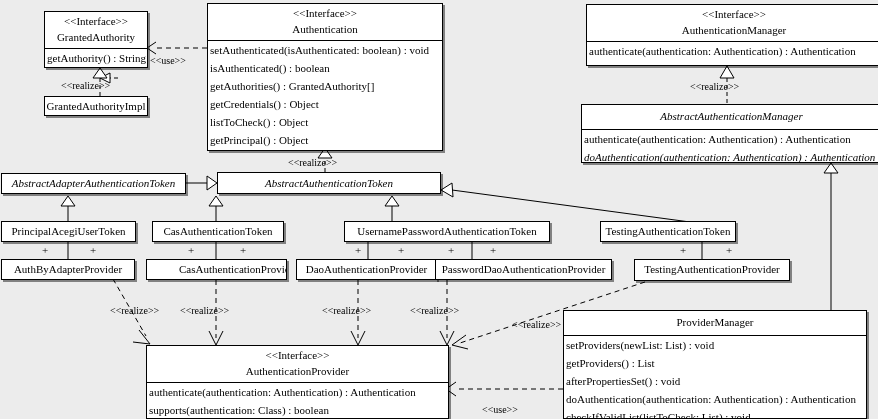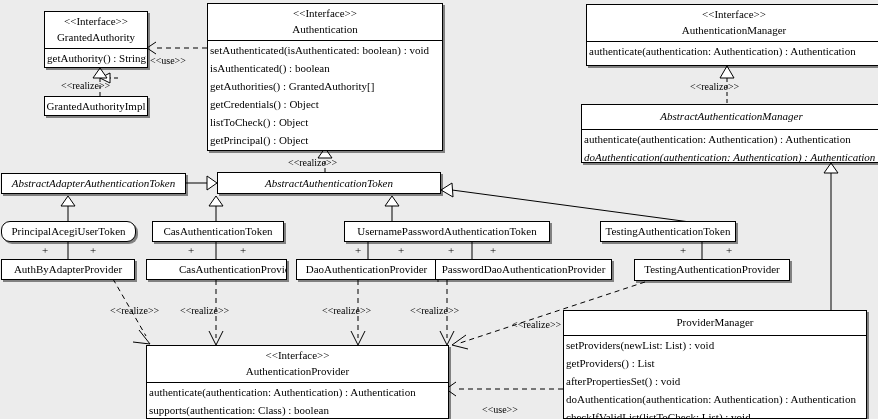--- a/index.html
+++ b/index.html
@@ -261,21 +261,21 @@
       <span class="cname">AbstractAdapterAuthenticationToken</span>
     </div>
   </div>
 
   <div class="uml-class simple abstract" style="left:217px;top:172px;width:224px;height:22px;">
     <div class="hdr">
       <span class="cname" style="line-height:21px;border-radius:9px;">AbstractAuthenticationToken</span>
     </div>
   </div>
 
-  <div class="uml-class simple" style="left:1px;top:221px;width:135px;height:21px;border-radius:9px;">
+  <div class="uml-class simple" style="left:1px;top:221px;width:135px;height:21px;">
     <div class="hdr">
       <span class="cname">PrincipalAcegiUserToken</span>
     </div>
   </div>
 
   <div class="uml-class simple" style="left:152px;top:221px;width:132px;height:21px;">
     <div class="hdr">
       <span class="cname">CasAuthenticationToken</span>
     </div>
   </div>

